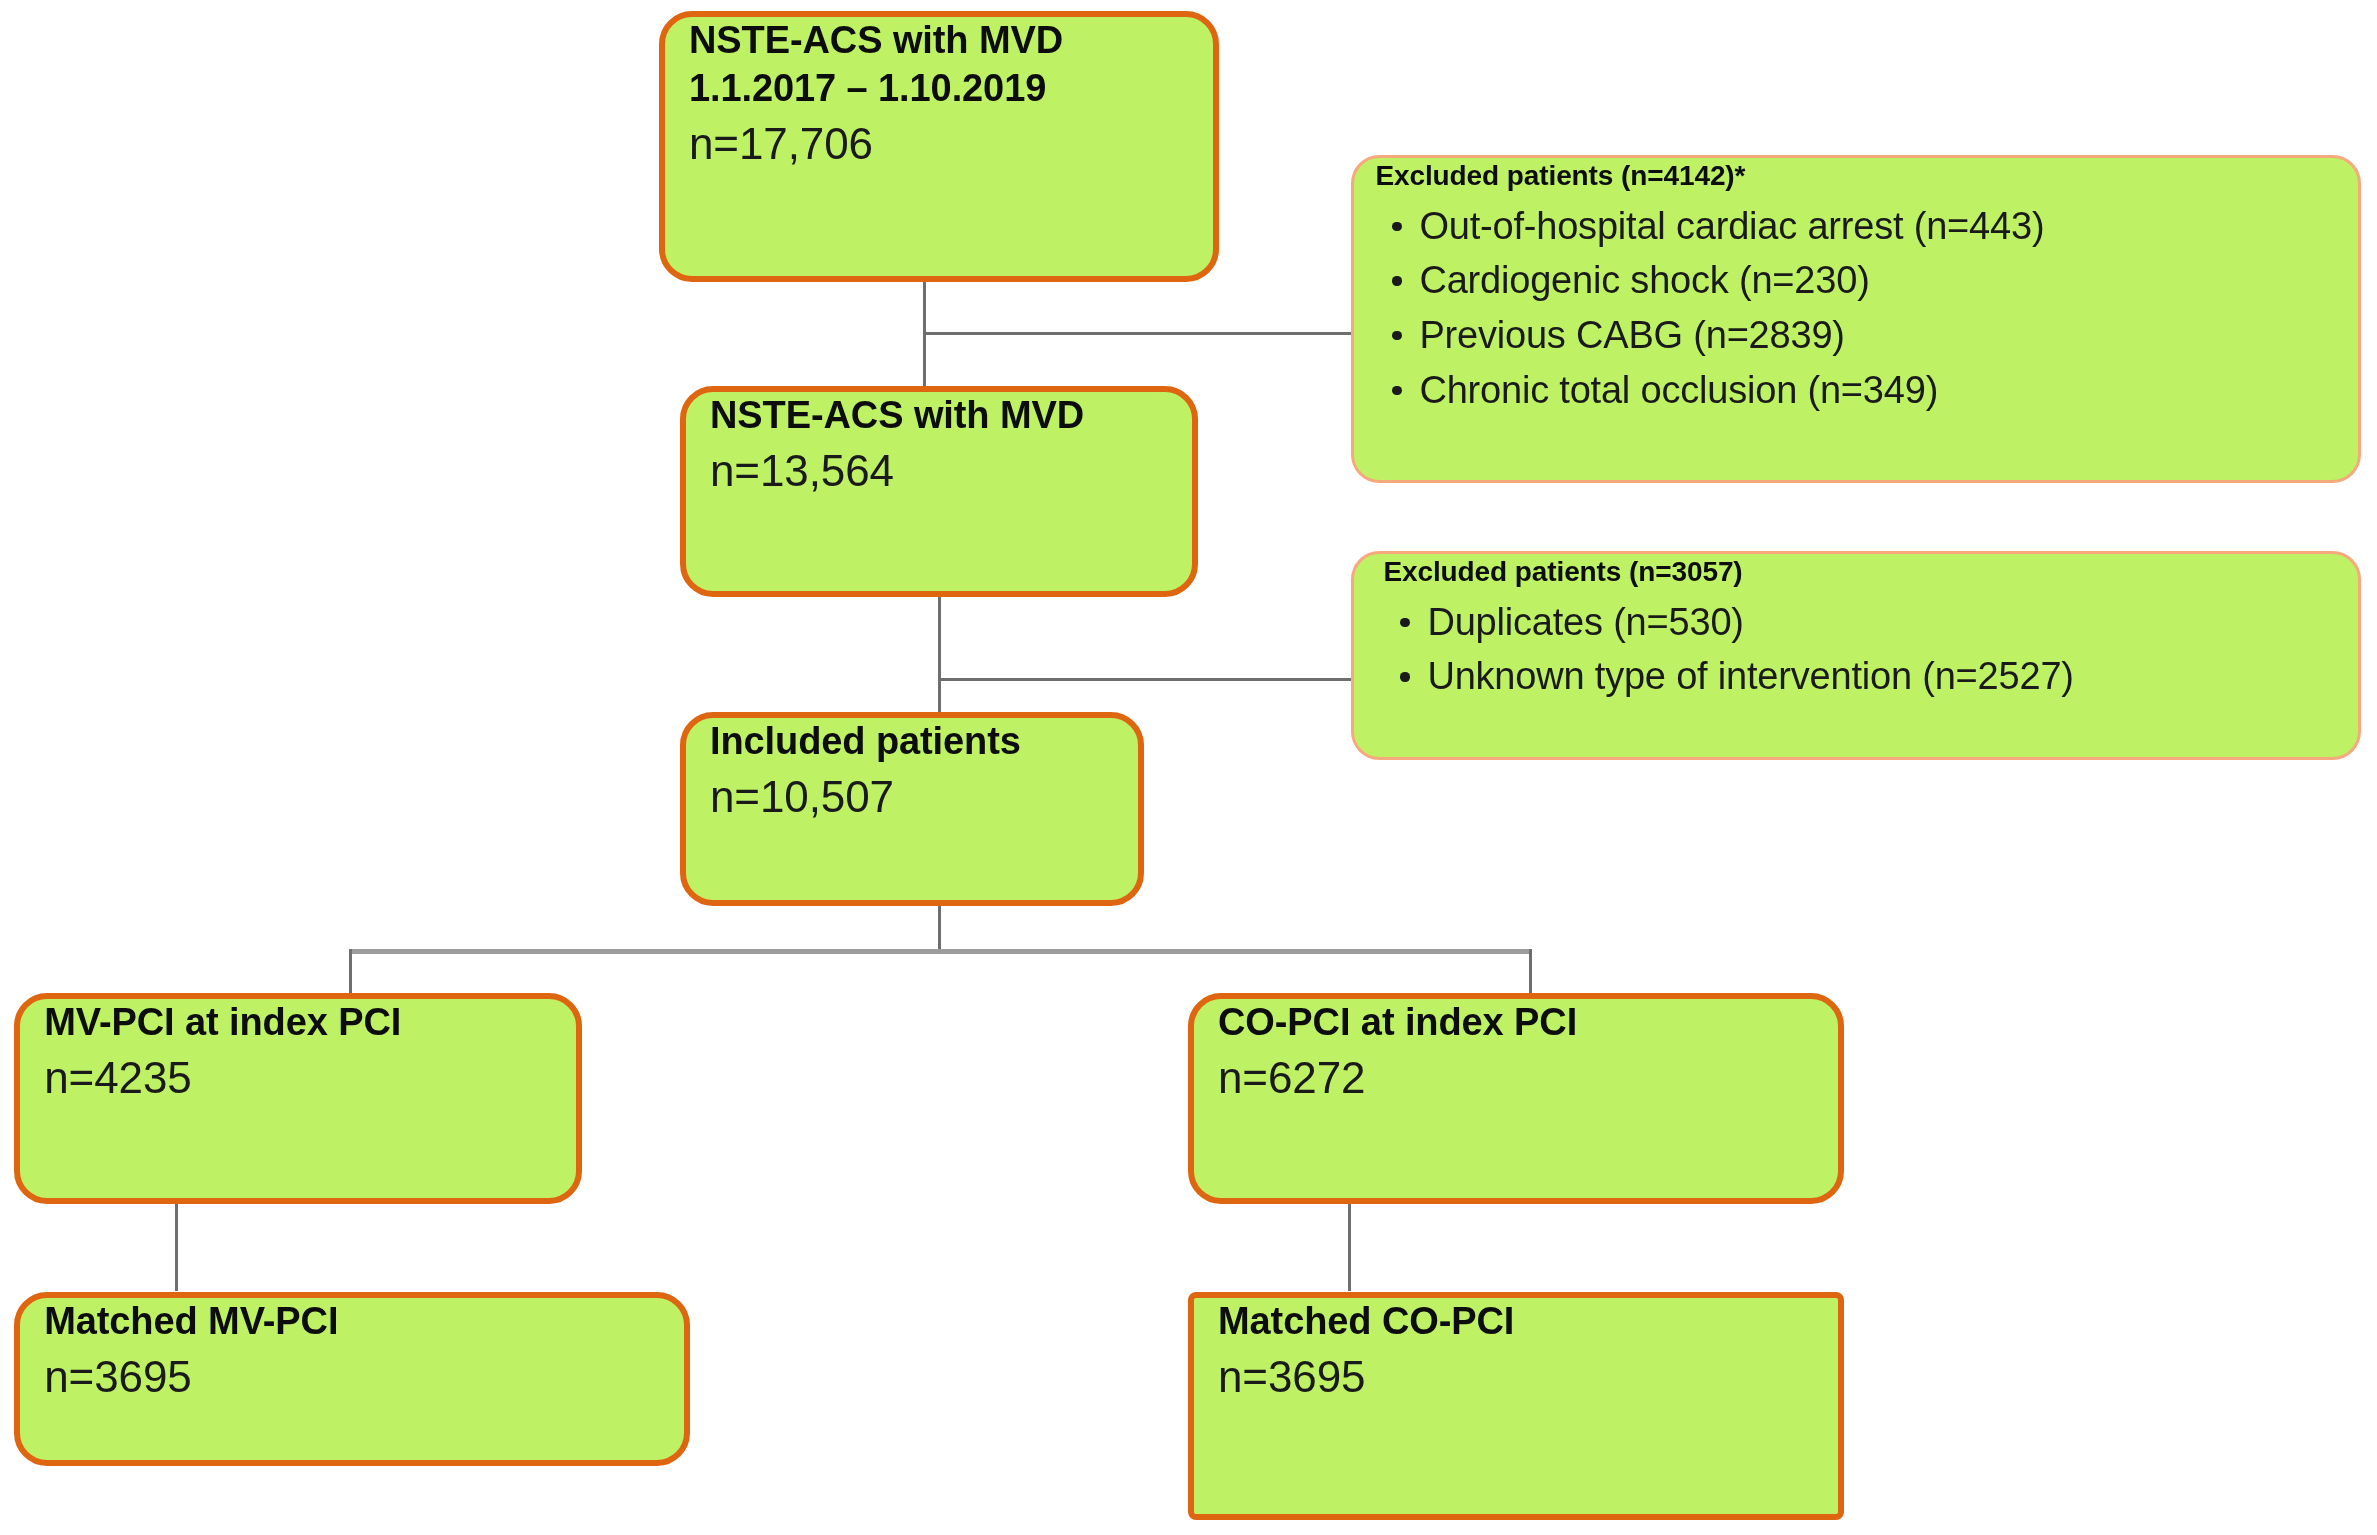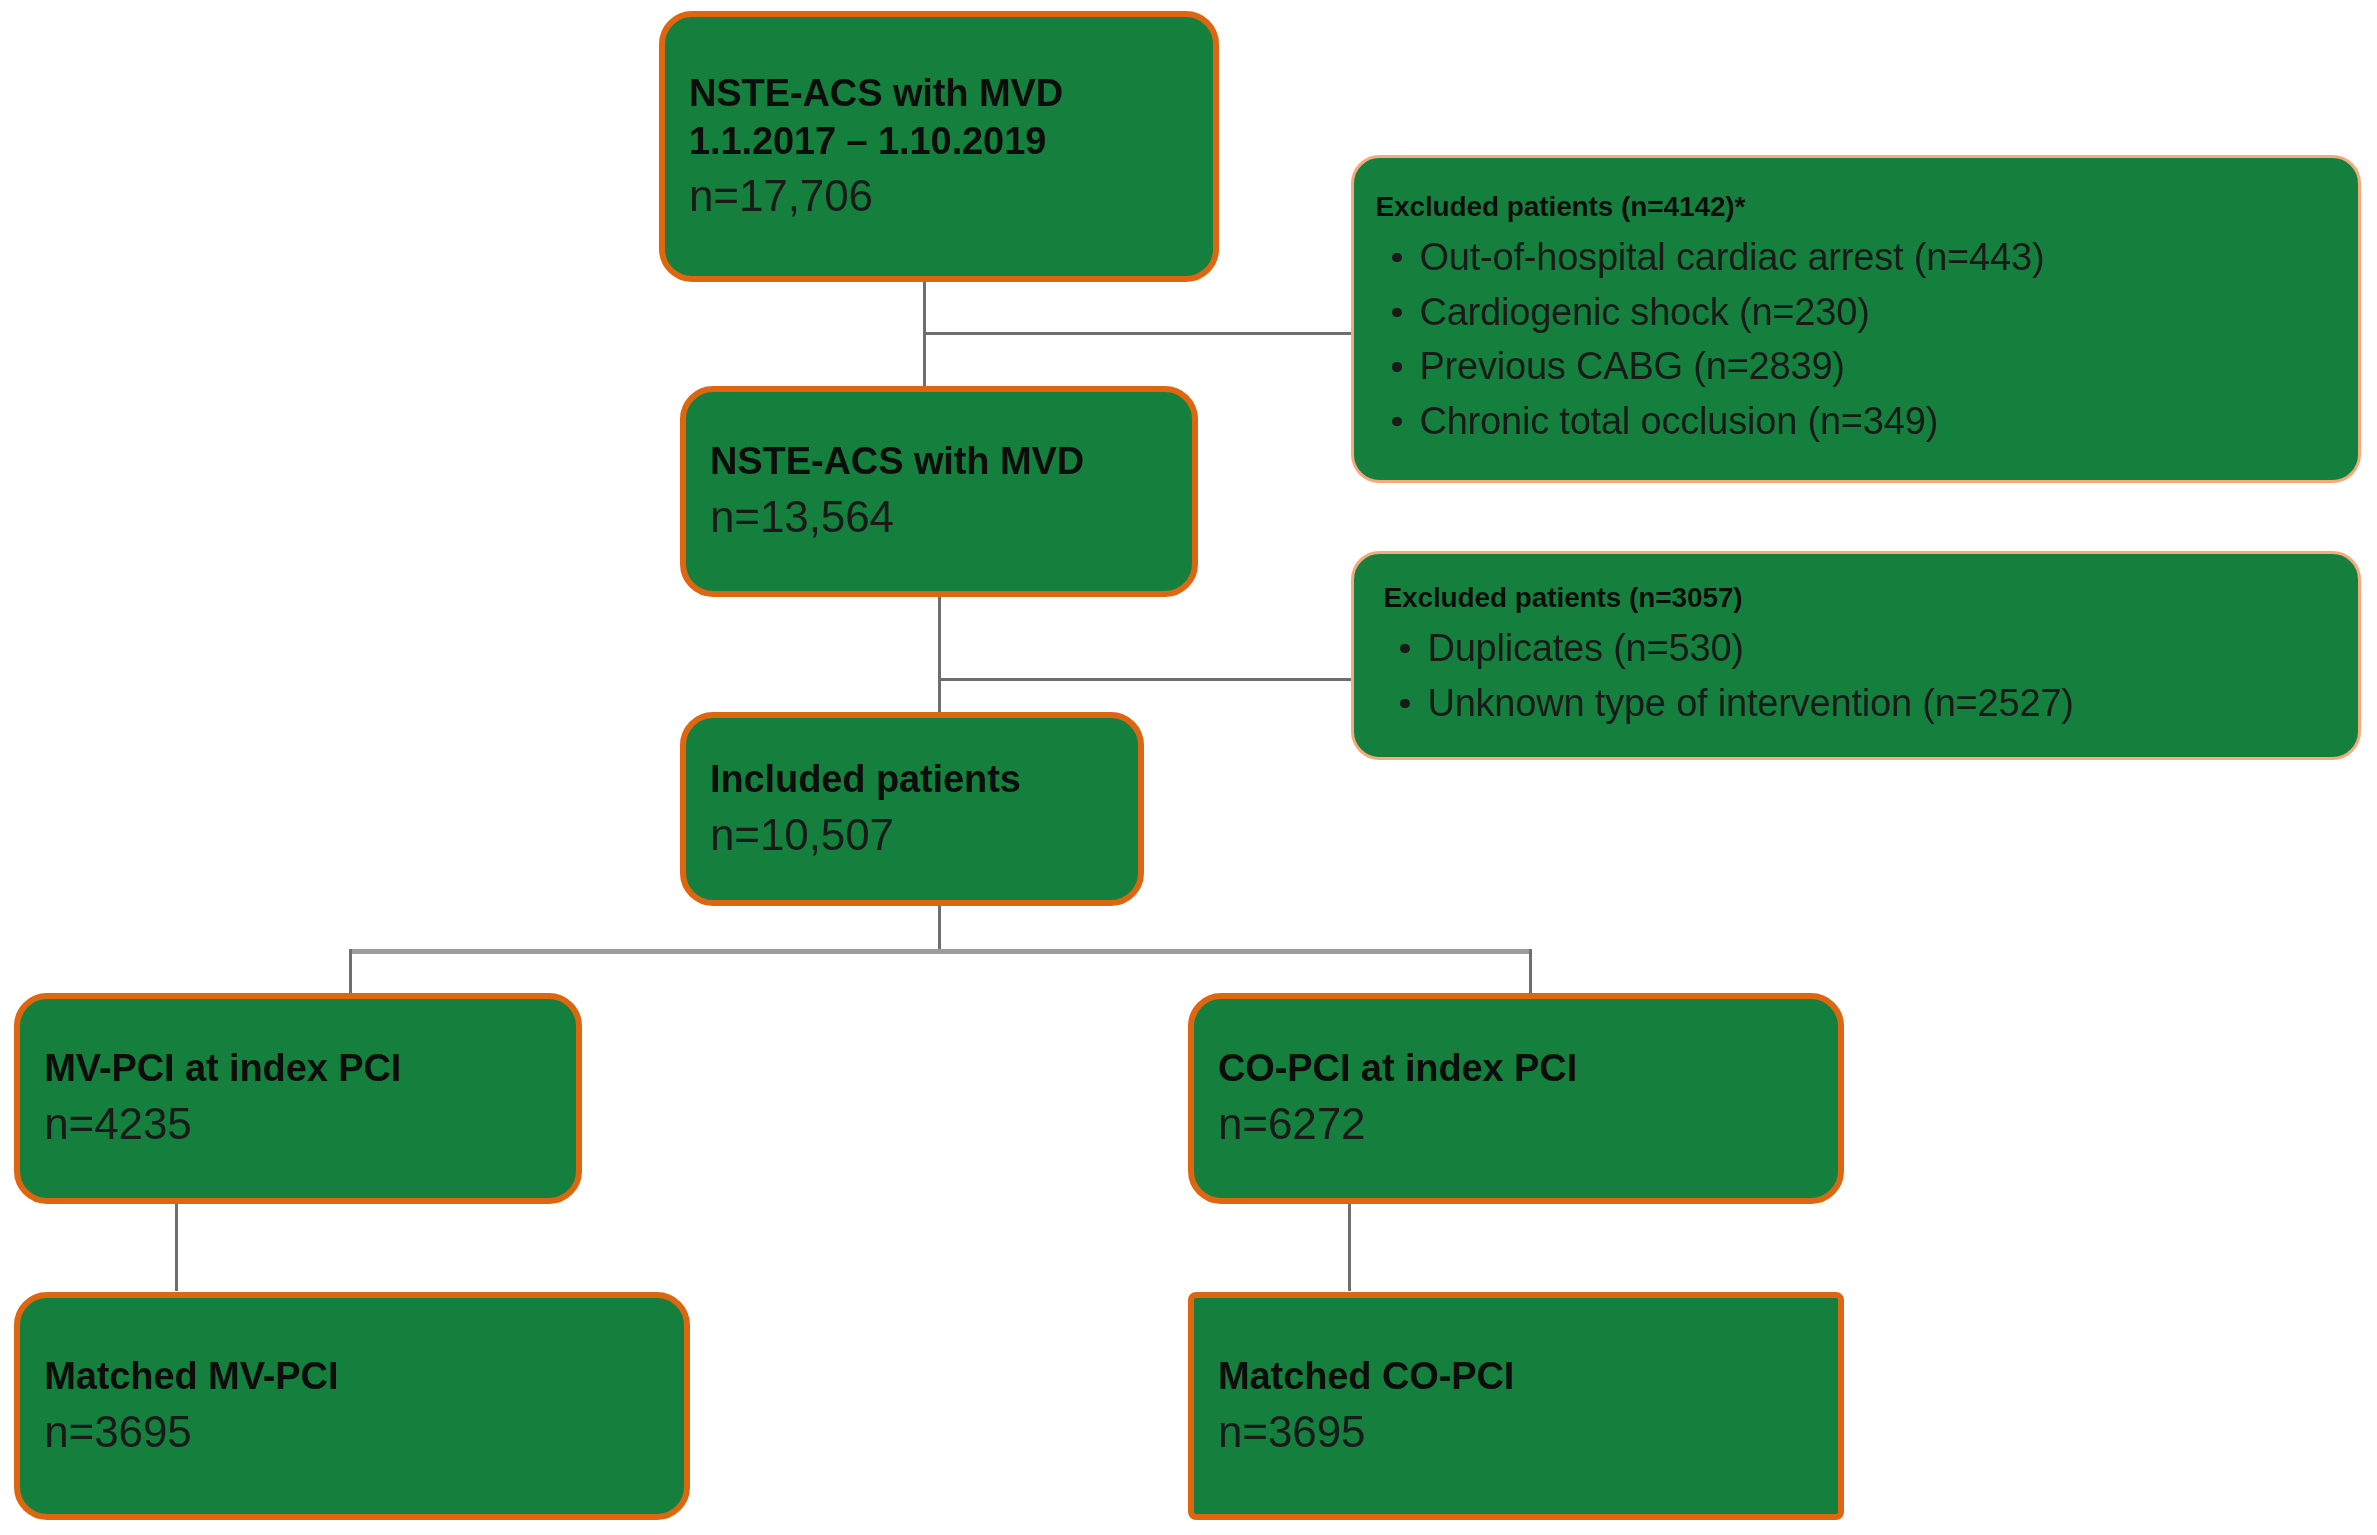--- a/index.html
+++ b/index.html
@@ -15,24 +15,24 @@
     width: 2377px;
     height: 1536px;
     background: #ffffff;
     overflow: hidden;
   }
 
   
   .node {
     position: absolute;
     box-sizing: border-box;
-    background: #15803d;
+    background: #bef264;
     display: flex;
     flex-direction: column;
-    justify-content: center;
+    justify-content: flex-start;
     z-index: 3;
   }
   .node.primary {
     border: 6.4px solid #DF6611;
     border-radius: 33px;
   }
   .node.excl {
     border: 3.6px solid #F5A97C;
     border-radius: 28.5px;
   }
@@ -155,21 +155,21 @@
     </div>
   </div>
 
   <div class="node primary" style="left:1188px; top:993px; width:656px; height:211px;">
     <div class="pad">
       <div class="ttl">CO-PCI at index PCI</div>
       <div class="sub">n=6272</div>
     </div>
   </div>
 
-  <div class="node primary" style="left:14.2px; top:1292px; width:676px; height:228px;">
+  <div class="node primary" style="left:14.2px; top:1292px; width:676px; height:174px;">
     <div class="pad">
       <div class="ttl">Matched MV-PCI</div>
       <div class="sub">n=3695</div>
     </div>
   </div>
 
   <div class="node primary" style="left:1188px; top:1292px; width:656px; height:228px;border-radius:8px;">
     <div class="pad">
       <div class="ttl">Matched CO-PCI</div>
       <div class="sub">n=3695</div>

